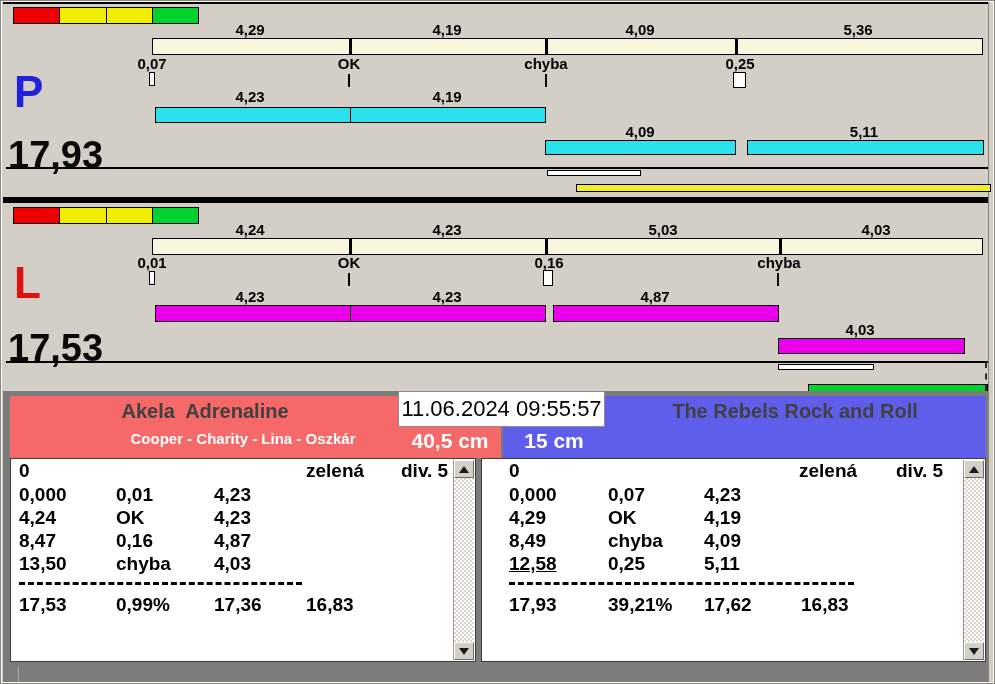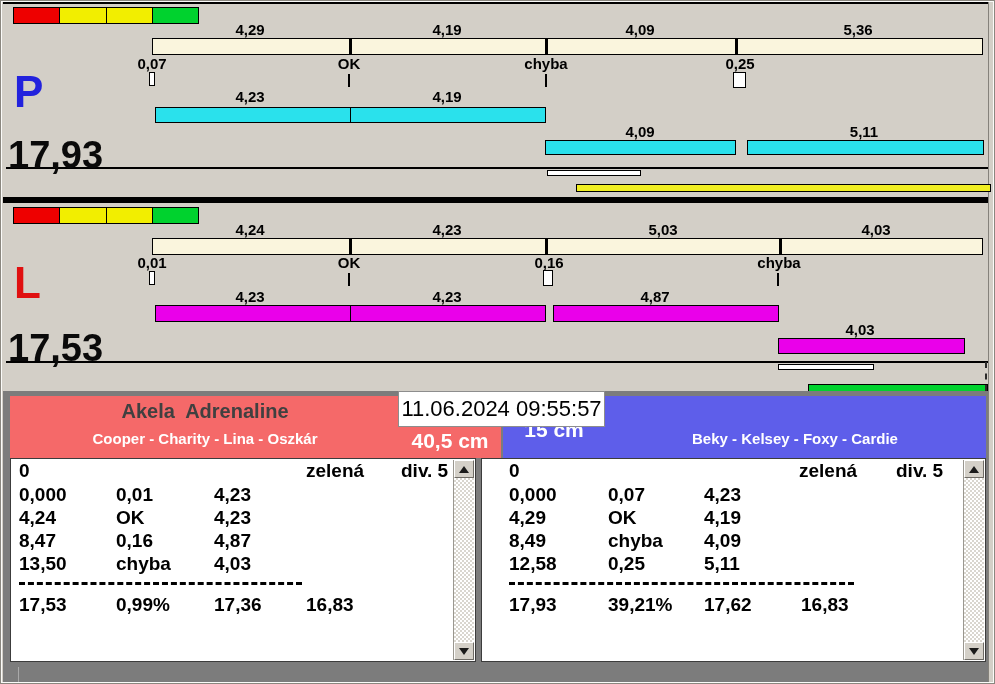--- a/index.html
+++ b/index.html
@@ -140,25 +140,25 @@
     <span class="letter" style="left:14px;top:261px;color:#e01010;">L</span>
     <span class="total" style="left:8px;top:328px;">17,53</span>
   </div>
 
   <div class="abs" style="left:3px;top:391px;width:985px;height:291px;background:#7c7c7c;"></div>
 
   <div class="abs" style="left:10px;top:396px;width:491px;height:62px;background:#f56969;"></div>
   <div class="abs" style="left:503px;top:396px;width:483px;height:62px;background:#5e5eea;"></div>
 
   <span class="team-title" style="left:10px;top:400px;width:390px;">Akela  Adrenaline</span>
-  <span class="team-sub" style="left:10px;top:430px;width:390px;">Cooper - Charity - Lina - Oszkár</span>
+  <span class="team-sub" style="left:10px;top:430px;width:390px;padding-left:38px;">Cooper - Charity - Lina - Oszkár</span>
   <span class="cm" style="left:398px;top:429px;width:104px;">40,5 cm</span>
 
-  <span class="team-sub" style="left:604px;top:430px;width:382px;">Beky - Kelsey - Foxy - Cardie</span>
-  <span class="cm" style="left:503px;top:418px;width:102px;">15 cm</span>
+  <span class="team-title" style="left:604px;top:400px;width:382px;">The Rebels Rock and Roll</span>
+  <span class="cm" style="left:503px;top:429px;width:102px;">15 cm</span>
 
   <div class="datebox">11.06.2024 09:55:57</div>
 
   <div class="listbox" style="left:10px;width:466px;">
     <span class="cell" style="left:8px;top:1px;">0</span>
     <span class="cell" style="left:295px;top:1px;">zelená</span>
     <span class="cell" style="left:390px;top:1px;">div. 5</span>
 
     <span class="cell" style="left:8px;top:25px;">0,000</span>
     <span class="cell" style="left:105px;top:25px;">0,01</span>
@@ -204,21 +204,21 @@
     <span class="cell" style="left:222px;top:25px;">4,23</span>
 
     <span class="cell" style="left:27px;top:48px;">4,29</span>
     <span class="cell" style="left:126px;top:48px;">OK</span>
     <span class="cell" style="left:222px;top:48px;">4,19</span>
 
     <span class="cell" style="left:27px;top:71px;">8,49</span>
     <span class="cell" style="left:126px;top:71px;">chyba</span>
     <span class="cell" style="left:222px;top:71px;">4,09</span>
 
-    <span class="cell" style="left:27px;top:94px;">12,58</span>
+    <span class="cell" style="left:27px;top:94px;text-decoration:underline;">12,58</span>
     <span class="cell" style="left:126px;top:94px;">0,25</span>
     <span class="cell" style="left:222px;top:94px;">5,11</span>
 
     <div class="dash" style="left:27px;top:123px;width:345px;"></div>
 
     <span class="cell" style="left:27px;top:135px;">17,93</span>
     <span class="cell" style="left:126px;top:135px;">39,21%</span>
     <span class="cell" style="left:222px;top:135px;">17,62</span>
     <span class="cell" style="left:319px;top:135px;">16,83</span>
 

